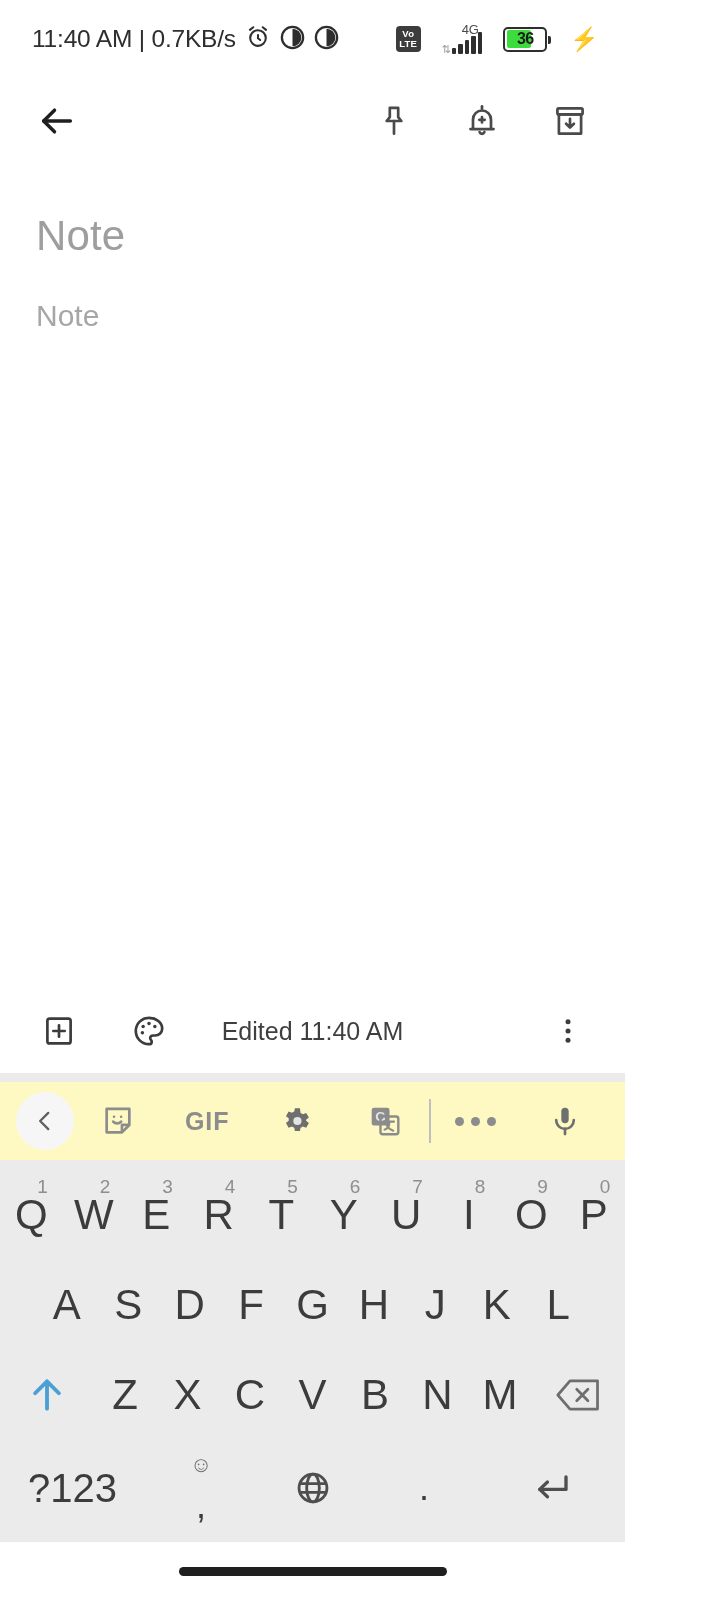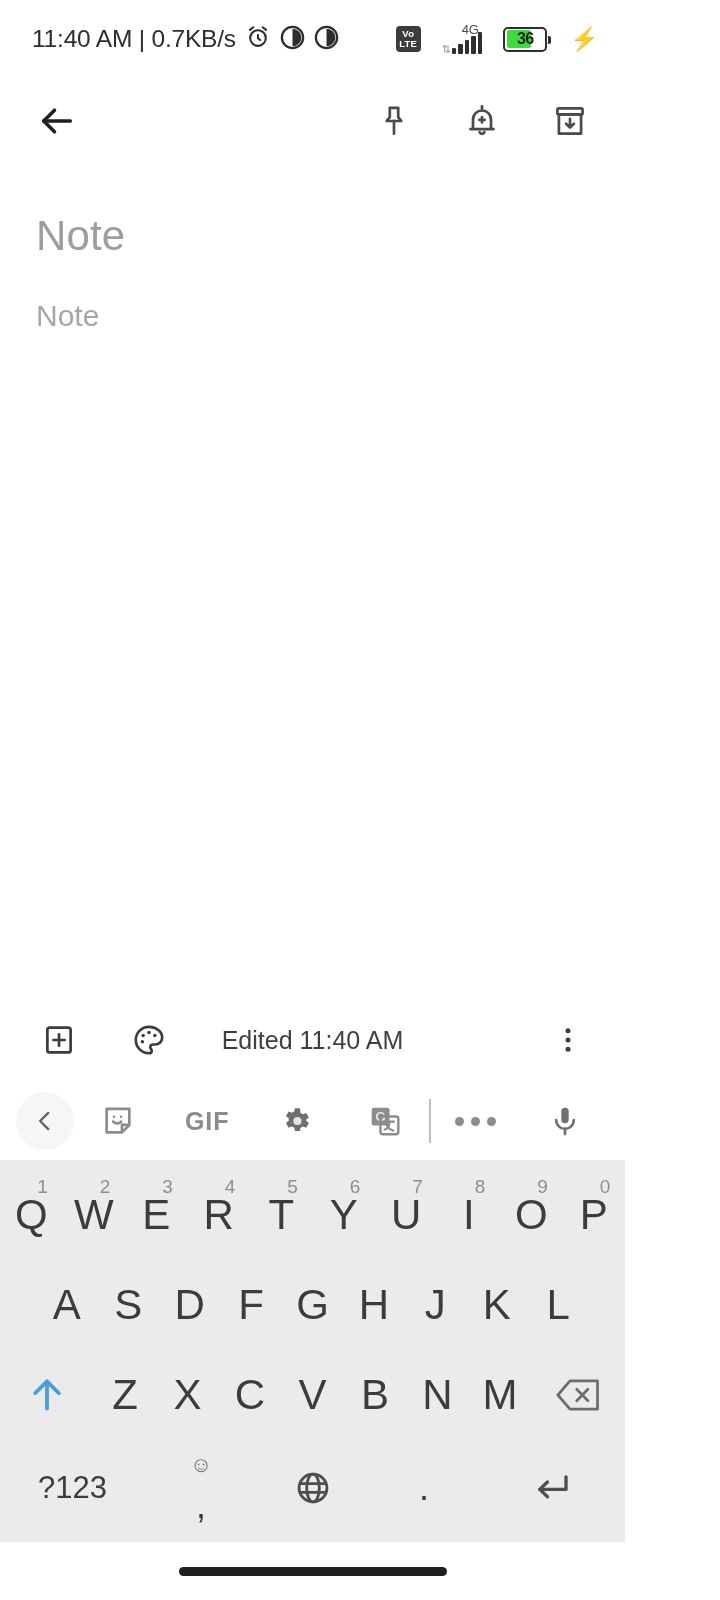--- a/index.html
+++ b/index.html
@@ -207,23 +207,24 @@
   .kb {
     flex: 0 0 auto;
     background: #ebebeb;
     display: flex;
     flex-direction: column;
   }
   .kb-toolbar {
     height: 78px;
     display: flex;
     align-items: center;
-    background: #ffffff;
+    background: #fef9c3;
     padding: 0 16px 0 16px;
     box-sizing: border-box;
+    margin-top: 9px;
   }
   .kb-back {
     width: 58px;
     height: 58px;
     border-radius: 50%;
     background: #f6f6f6;
     display: flex;
     align-items: center;
     justify-content: center;
     flex: 0 0 58px;
@@ -294,21 +295,21 @@
     flex: 1.5 1 0;
     display: flex;
     align-items: center;
     justify-content: center;
     height: 90px;
   }
   .row4 { height: 96px; }
   .row4 .key { height: 96px; }
   .key-sym {
     flex: 1.3 1 0;
-    font-size: 31px;
+    font-size: 40px;
     color: #3c3c3c;
   }
   .key-comma {
     flex: 1 1 0;
     position: relative;
   }
   .key-comma .emoji-top {
     position: absolute;
     top: 14px;
     left: 50%;

